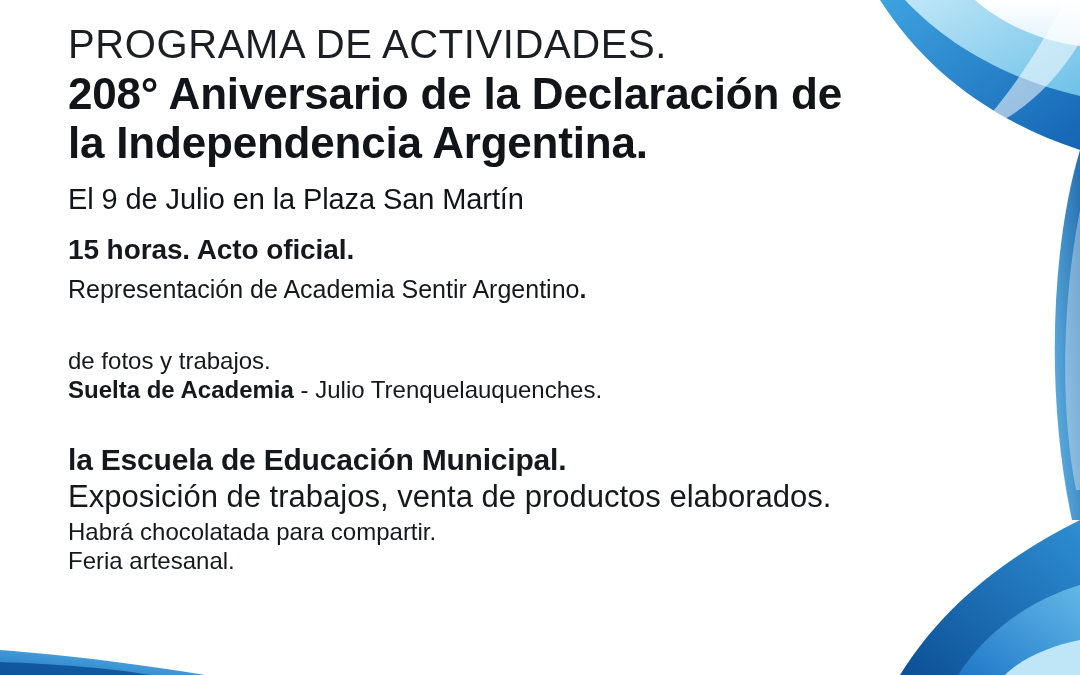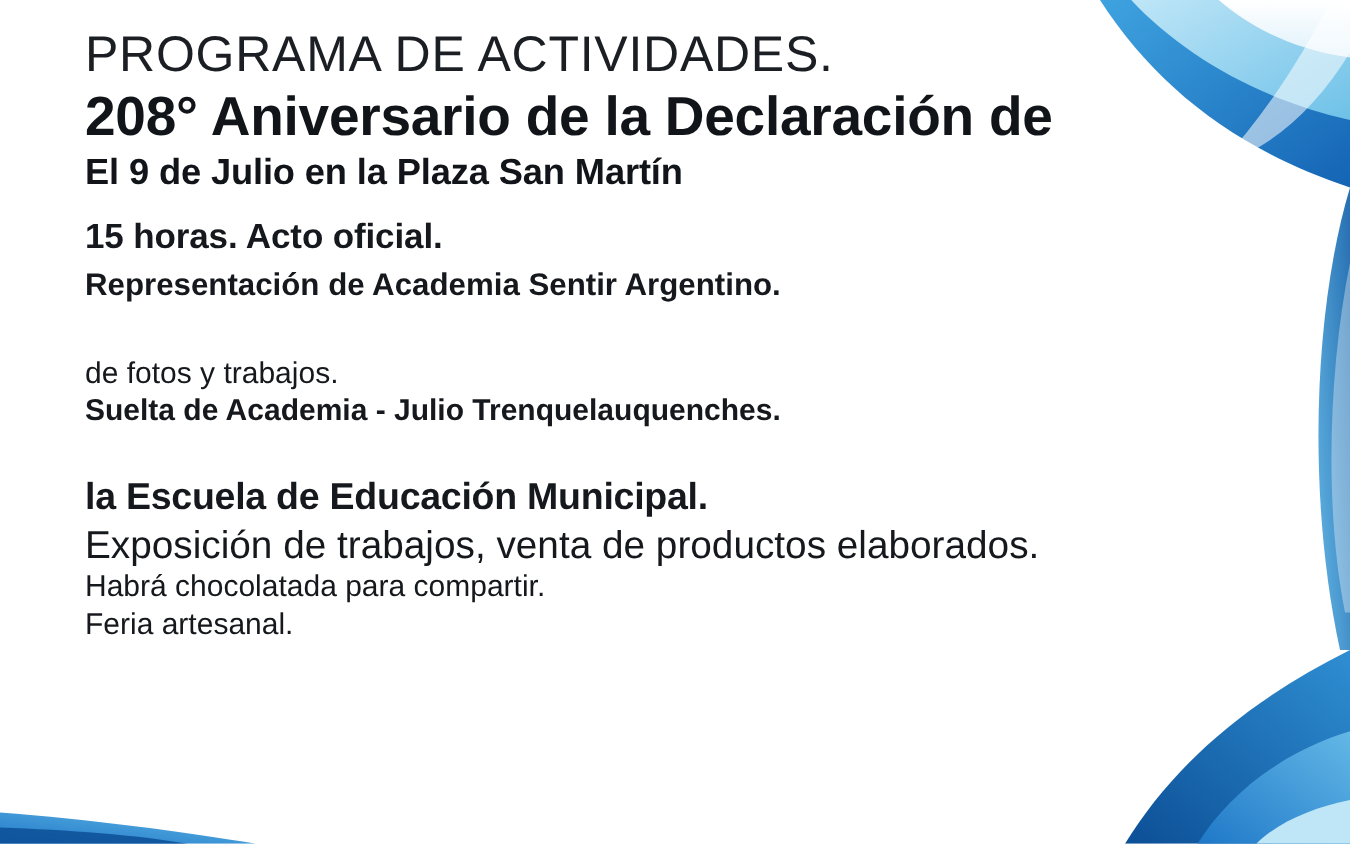--- a/index.html
+++ b/index.html
@@ -50,24 +50,24 @@
     font-size: 44px;
     font-weight: 700;
     line-height: 1.12;
     color: #111418;
     margin: 0;
     letter-spacing: -0.2px;
   }
 
   .subhead {
     font-size: 29px;
-    font-weight: 700;
+    font-weight: 400;
     line-height: 1.2;
     color: #111418;
-    margin: 3px 0 0 0;
+    margin: 15px 0 0 0;
     letter-spacing: -0.1px;
   }
 
   .block {
     margin-top: 16px;
   }
   .block.tight {
     margin-top: 11px;
   }
 
@@ -97,21 +97,21 @@
     letter-spacing: -0.2px;
   }
   .l-bold-md {
     font-size: 31px;
     font-weight: 400;
   }
   .inline-bold {
     font-weight: 700;
   }
   .inline-reg {
-    font-weight: 700;
+    font-weight: 400;
   }
   .dot-bold {
     font-weight: 700;
   }
 </style>
 </head>
 <body>
 
 <div class="deco-layer">
   <svg viewBox="0 0 1080 675" xmlns="http://www.w3.org/2000/svg" aria-hidden="true">
@@ -166,20 +166,21 @@
     </g>
   </svg>
 </div>
 
 <div class="content">
 
   <p class="kicker">PROGRAMA DE ACTIVIDADES.</p>
 
   <h1 class="headline">
     <span>208° Aniversario de la Declaración de</span><br>
+    <span>la Independencia Argentina.</span>
   </h1>
 
   <p class="subhead">El 9 de Julio en la Plaza San Martín</p>
 
   <div class="block">
 
     <p class="line l-bold-lg">15 horas. Acto oficial.</p>
 
     <p class="line l-reg-md" style="margin-top:6px;">
       <span class="inline-reg">Representación de Academia Sentir Argentino</span><span class="dot-bold">.</span>

